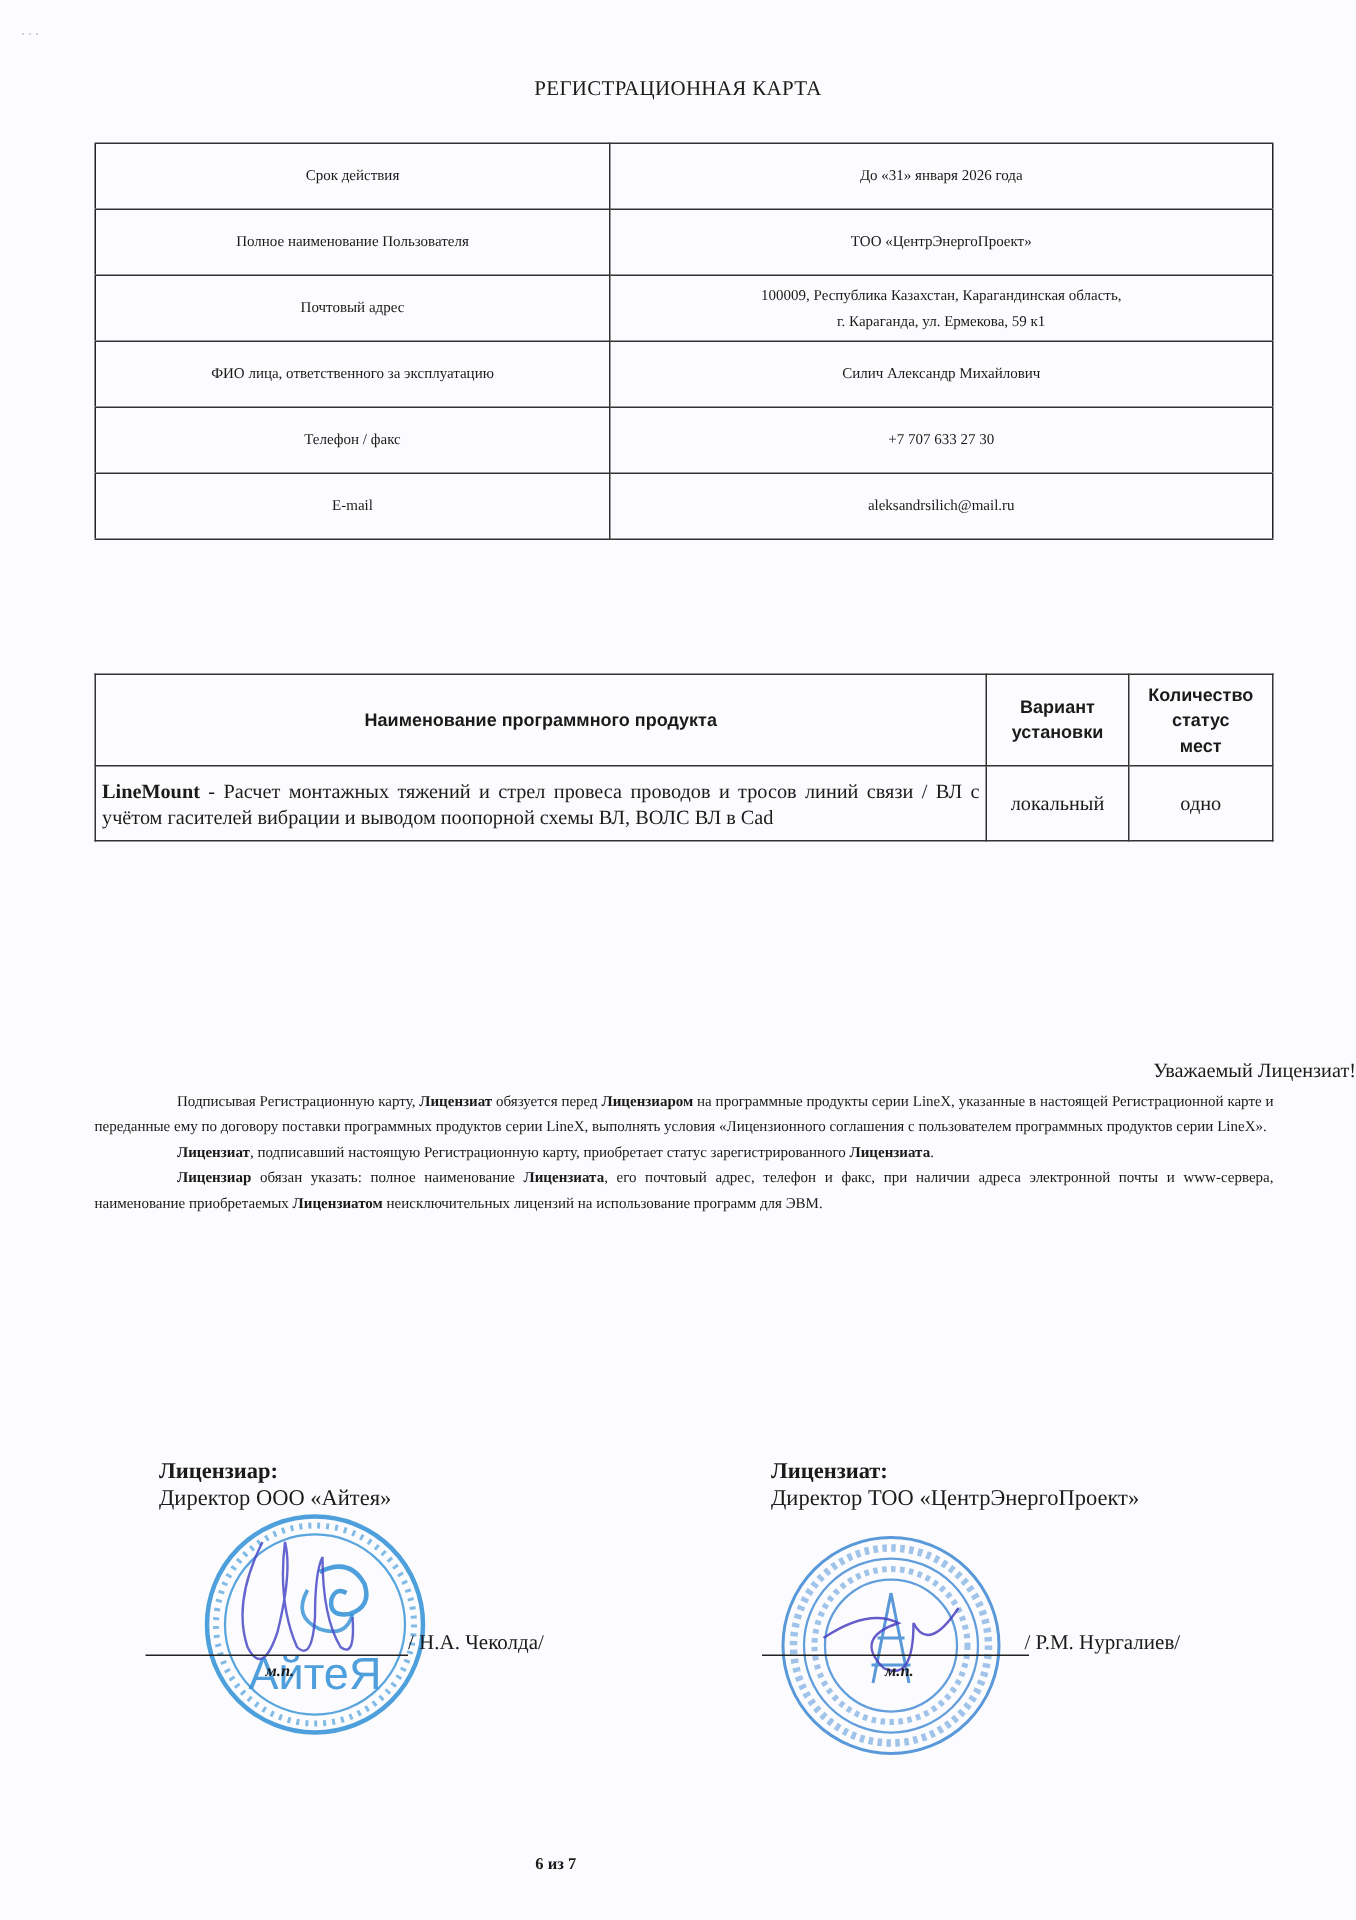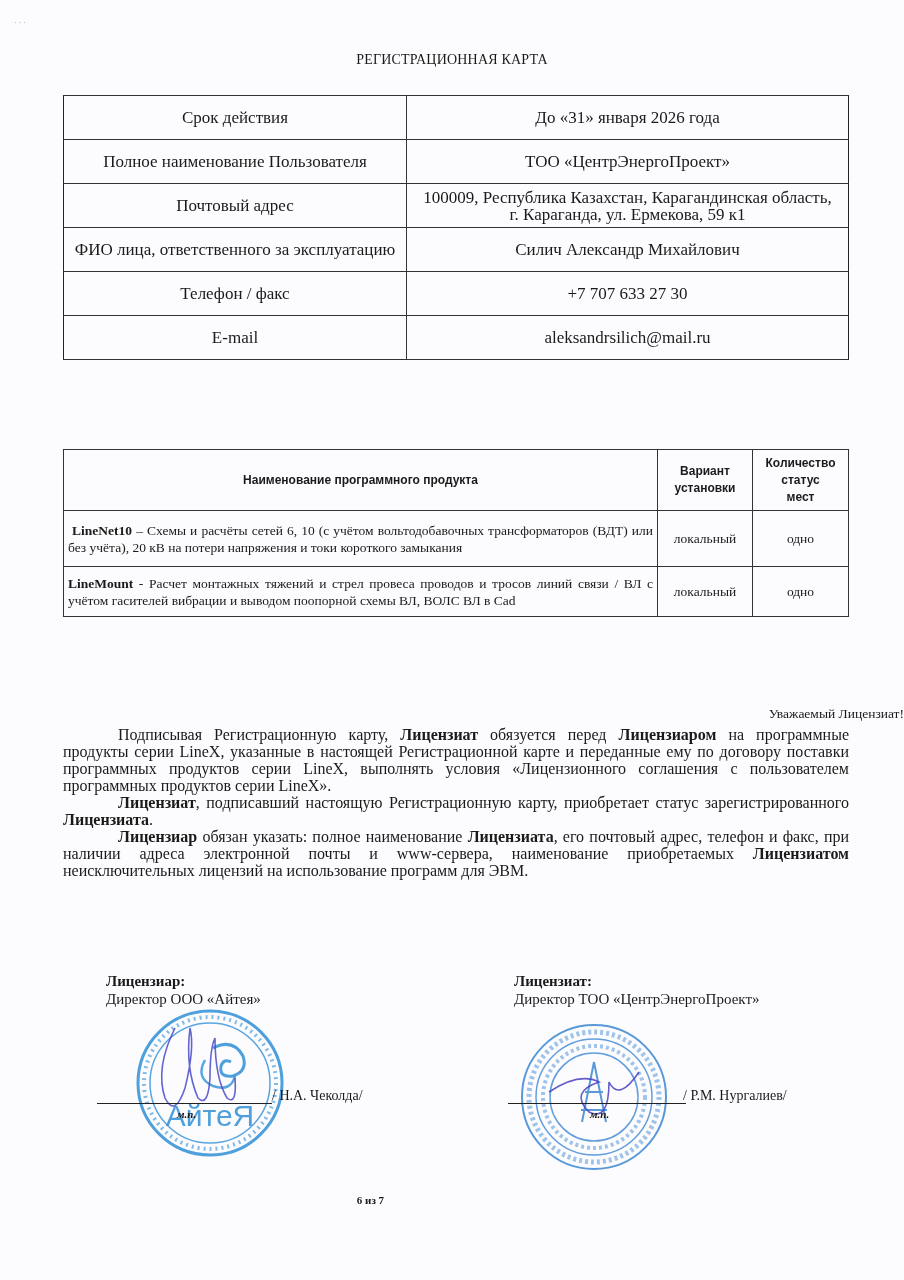--- a/index.html
+++ b/index.html
@@ -3,43 +3,43 @@
 <meta charset="utf-8">
 <style>
   html, body { margin:0; padding:0; }
   body {
     width:904px; height:1280px; background:#fcfcfe; position:relative; overflow:hidden;
     font-family:"Liberation Serif", "DejaVu Serif", serif; color:#1a1a1a;
   }
   .title { position:absolute; top:52px; left:0; width:904px; text-align:center; font-size:14px; letter-spacing:0.2px; }
   table { border-collapse:collapse; position:absolute; }
   .t1 { top:95px; left:63px; width:786px; border:1.5px solid #222; }
-  .t1 td { border:1px solid #333; border-left:0; border-right:0; text-align:center; font-size:17px; padding:0 6px; line-height:17px; }
+  .t1 td { border:1px solid #333; border-left:0; border-right:0; text-align:center; font-size:10px; padding:0 6px; line-height:17px; }
   .t1 td.k { width:330px; border-right:1px solid #333; }
   .t1 tr { height:44px; }
   .t2 { top:449px; left:63px; width:786px; border:1.5px solid #222; }
   .t2 th, .t2 td { border:1px solid #333; font-size:13.5px; line-height:17px; }
   .t2 th { font-size:12px; font-weight:bold; font-family:"Liberation Sans", sans-serif; text-align:center; padding:2px 4px; }
   .t2 th.c1 { width:585px; height:56px; }
   .t2 th.c2 { width:86px; }
   .t2 td.desc { text-align:justify; text-align-last:left; padding:2px 4px; }
   .t2 td.ctr { text-align:center; }
   .t2 tr.r1 { height:56px; }
   .t2 tr.r2 { height:50px; }
   b.pn { font-weight:bold; }
   .greet { position:absolute; top:706px; left:0; width:904px; text-align:right; font-size:13.5px; }
-  .body-text { position:absolute; top:726px; left:63px; width:786px; font-size:16px; line-height:17px; text-align:justify; }
+  .body-text { position:absolute; top:726px; left:63px; width:786px; font-size:10px; line-height:17px; text-align:justify; }
   .body-text p { margin:0; text-indent:55px; }
   .sig { position:absolute; font-size:15px; line-height:18px; }
   .sig .role { font-weight:bold; }
   .line { position:absolute; border-top:1px solid #222; height:0; }
   .mp { position:absolute; font-size:11px; font-weight:bold; font-style:italic; }
   .signame { position:absolute; font-size:14px; }
   .stamp { position:absolute; border-radius:50%; }
-  .footer { position:absolute; top:1194px; left:0; width:741px; text-align:center; font-size:11px; font-weight:bold; }
+  .footer { position:absolute; top:1237px; left:0; width:741px; text-align:center; font-size:11px; font-weight:bold; }
   .speck { position:absolute; font-size:8px; color:#999; }
 </style>
 </head>
 <body>
 
 <span class="speck" style="top:18px;left:14px;">· · ·</span>
 
 <div class="title">РЕГИСТРАЦИОННАЯ КАРТА</div>
 
 <table class="t1">
@@ -81,25 +81,20 @@
     <th class="c2">
       <span>Вариант</span><br>
       <span>установки</span>
     </th>
     <th>
       <span>Количество</span><br>
       <span>статус</span><br>
       <span>мест</span>
     </th>
   </tr>
-  <tr class="r1">
-    <td class="desc">&nbsp;<b class="pn">LineNet10</b><span> –      </span><span>Схемы и расчёты сетей 6, 10 (с учётом вольтодобавочных трансформаторов (ВДТ) или без учёта), 20 кВ на потери напряжения и токи короткого замыкания</span></td>
-    <td class="ctr">локальный</td>
-    <td class="ctr">одно</td>
-  </tr>
   <tr class="r2">
     <td class="desc"><b class="pn">LineMount</b><span> - </span><span>Расчет монтажных тяжений и стрел провеса проводов и тросов линий связи / ВЛ с учётом гасителей вибрации и выводом поопорной схемы ВЛ, ВОЛС ВЛ в Cad</span></td>
     <td class="ctr">локальный</td>
     <td class="ctr">одно</td>
   </tr>
 </tbody>
   </table>
 
 <div class="greet">Уважаемый Лицензиат!</div>
 

